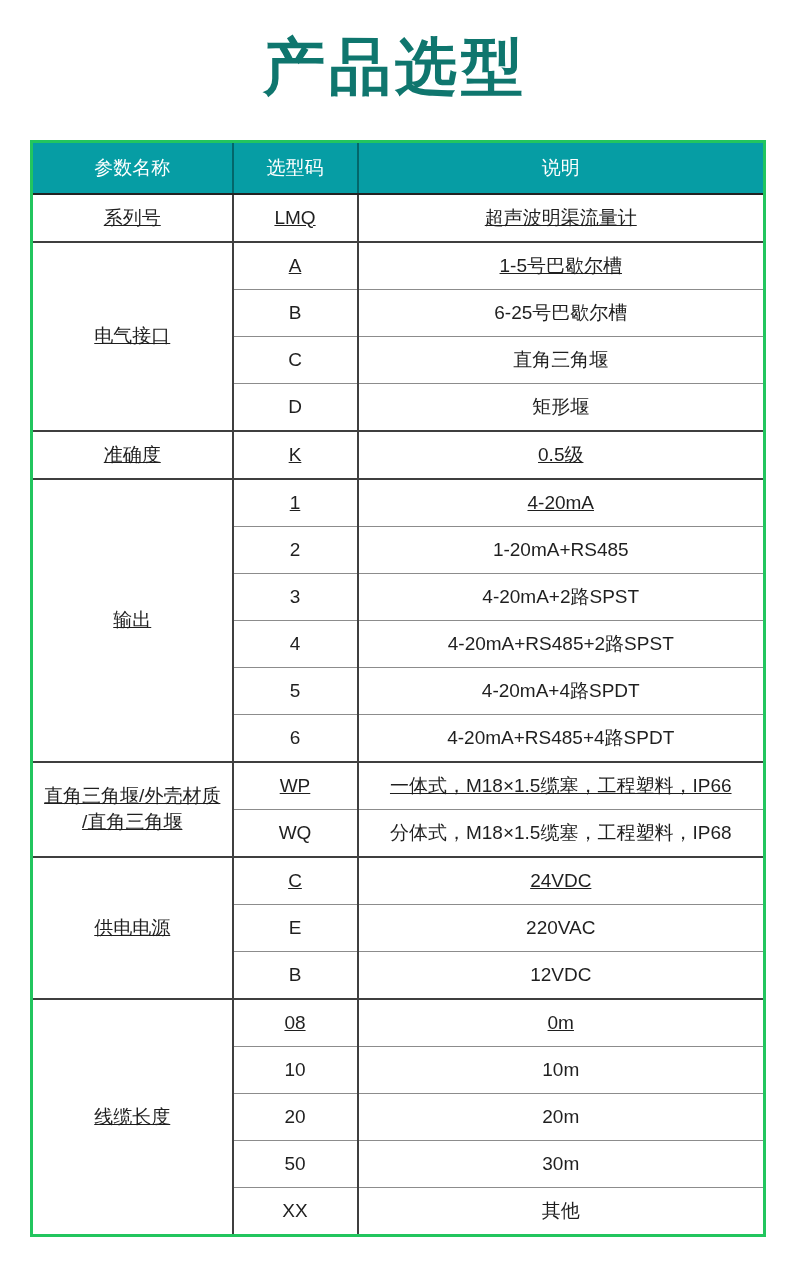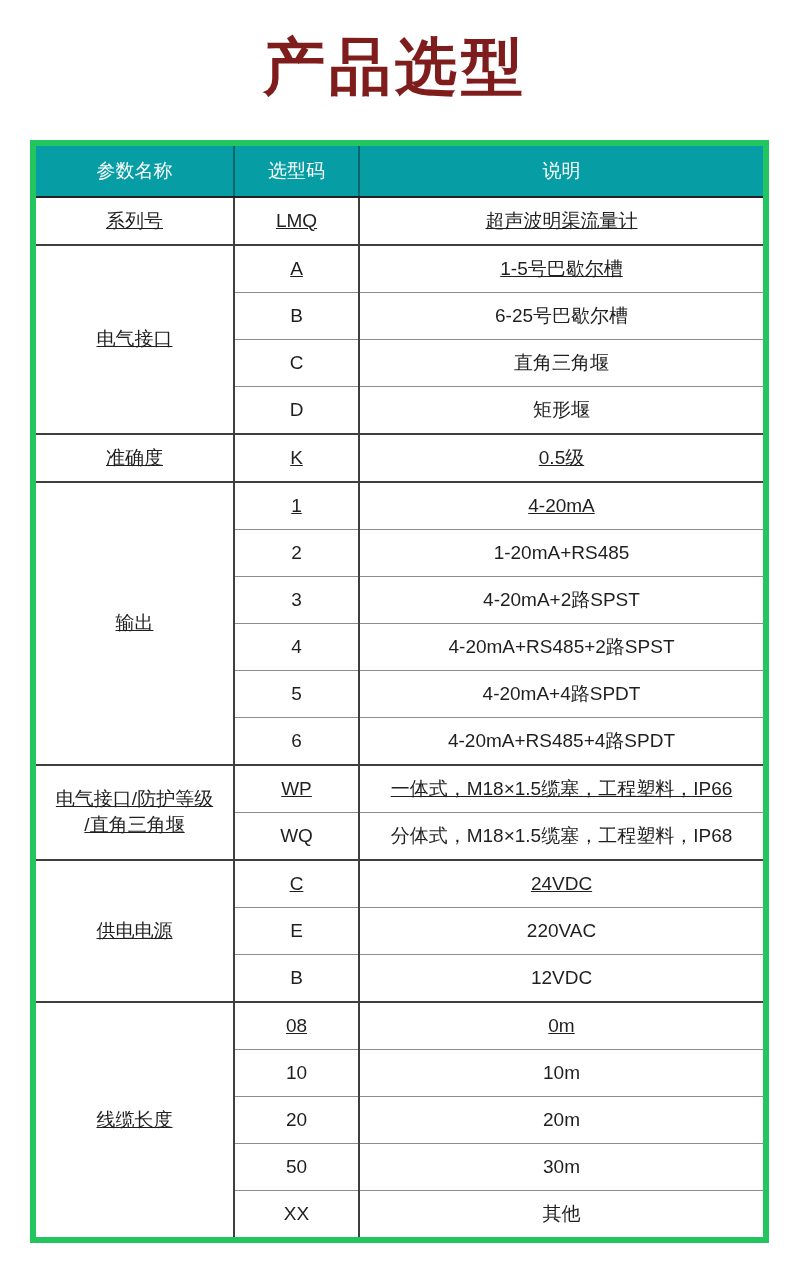--- a/index.html
+++ b/index.html
@@ -14,29 +14,29 @@
     height: 1264px;
     background: #ffffff;
     overflow: hidden;
   }
   .title {
     margin: 28px 0 0 0;
     text-align: center;
     font-size: 62px;
     font-weight: 900;
     letter-spacing: 4px;
-    color: #7f1d1d;
+    color: #0f766e;
     line-height: 1.25;
   }
   table.spec {
     border-collapse: collapse;
     table-layout: fixed;
     margin: 34px 0 0 30px;
     width: 733px;
-    border: 6px solid #22c55e;
+    border: 3px solid #22c55e;
     background: #ffffff;
   }
   col.c1 { width: 201px; }
   col.c2 { width: 125px; }
   col.c3 { width: 407px; }
   th {
     background: var(--header-bg, #069da4);
     color: var(--header-text, #ffffff);
     font-size: 19px;
     font-weight: 500;
@@ -136,21 +136,21 @@
         <tr class="sub-row">
           <td class="code">5</td>
           <td class="desc">4-20mA+4路SPDT</td>
         </tr>
         <tr class="sub-row">
           <td class="code">6</td>
           <td class="desc">4-20mA+RS485+4路SPDT</td>
         </tr>
         <tr class="group-start">
           <td class="param" rowspan="2">
-            <span class="param-line">电气接口/防护等级</span>
+            <span class="param-line">直角三角堰/外壳材质</span>
             <span class="param-line">/直角三角堰</span>
           </td>
           <td class="code">WP</td>
           <td class="desc">一体式，M18×1.5缆塞，工程塑料，IP66</td>
         </tr>
         <tr class="sub-row">
           <td class="code">WQ</td>
           <td class="desc">分体式，M18×1.5缆塞，工程塑料，IP68</td>
         </tr>
         <tr class="group-start">

